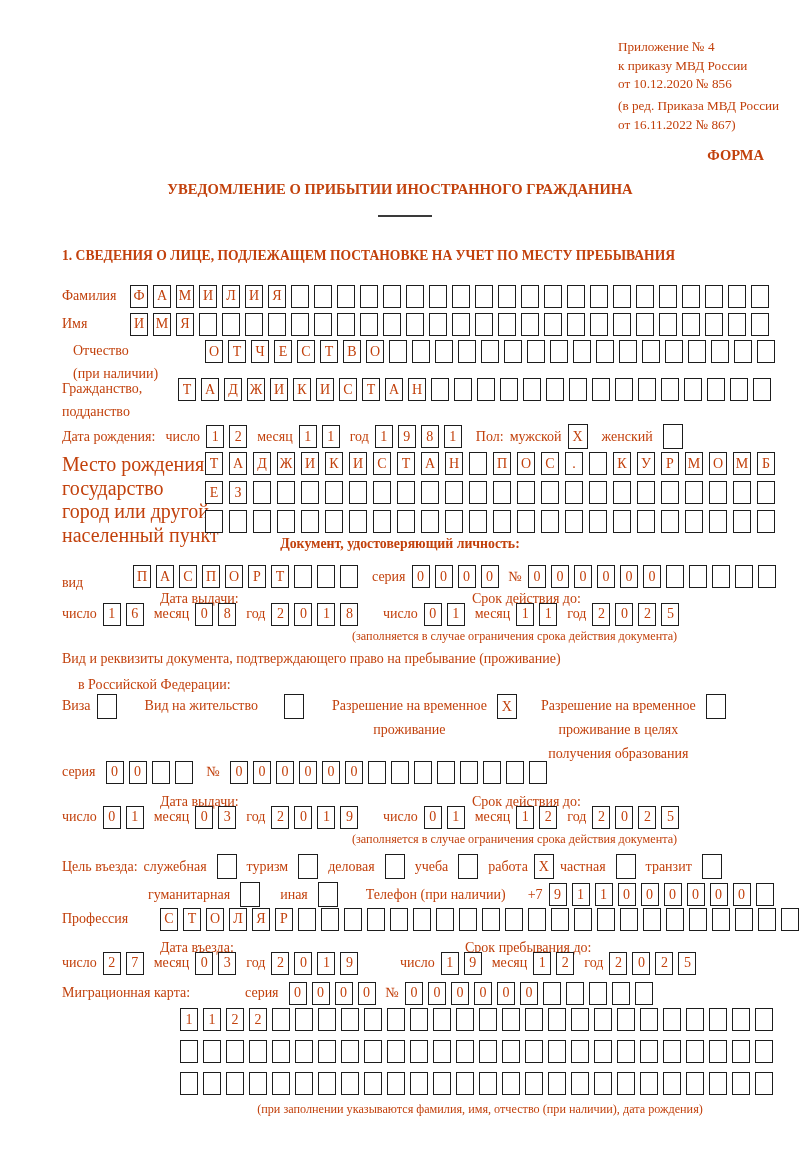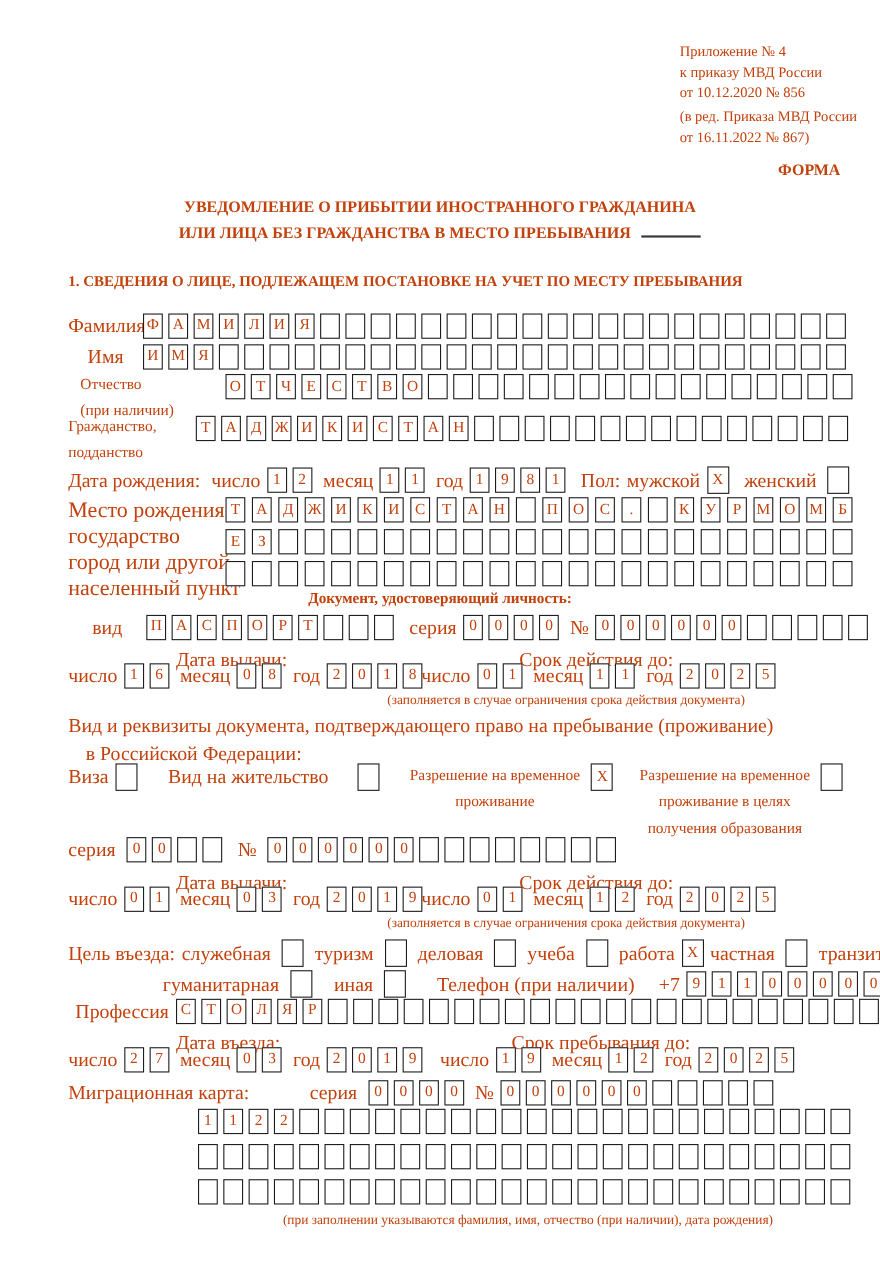--- a/index.html
+++ b/index.html
@@ -3,21 +3,21 @@
 <meta charset="utf-8">
 <style>
   html,body{margin:0;padding:0;background:#e8e8e8;}
   .page{
     position:relative;width:800px;height:1163px;margin:0 auto;background:#ffffff;
     font-family:"Liberation Serif", serif;color:#c2410c;overflow:hidden;
   }
   .abs{position:absolute;}
   .row{position:absolute;display:flex;align-items:center;white-space:nowrap;}
   .rowtop{position:absolute;display:flex;align-items:flex-start;white-space:nowrap;}
-  .lbl{font-size:18px;line-height:24px;text-align:center;}
+  .lbl{font-size:14px;line-height:24px;}
   .b{font-weight:bold;}
   .sm{font-size:12.2px;}
   .cells{display:flex;gap:5px;}
   .cell{
     box-sizing:border-box;flex:0 0 auto;width:18px;height:23px;
     border:1.6px solid #1d1d1d;display:flex;align-items:center;justify-content:center;
     font-size:14px;line-height:1;background:#fff;
   }
   .cb .cell{width:20px;height:25px;}
   .ml6{margin-left:6px;} .ml10{margin-left:10px;} .ml14{margin-left:14px;} .ml20{margin-left:20px;} .ml28{margin-left:28px;}
@@ -37,21 +37,21 @@
     <div>к приказу МВД России</div>
     <div>от 10.12.2020 № 856</div>
   </div>
   <div class="abs hdr" style="left:618px;top:97px;">
     <div class="sm">(в ред. Приказа МВД России</div>
     <div class="sm">от 16.11.2022 № 867)</div>
   </div>
   <div class="abs b" style="right:36px;top:147px;font-size:14.5px;">ФОРМА</div>
 
   <div class="abs ctr b" style="top:181px;font-size:14.6px;">УВЕДОМЛЕНИЕ О ПРИБЫТИИ ИНОСТРАННОГО ГРАЖДАНИНА</div>
-  <div class="abs ctr b" style="top:204px;font-size:14.6px;"><span>ИЛИ ЛИЦА БЕЗ ГРАЖДАНСТВА В МЕСТО ПРЕБЫВАНИЯ</span><span class="uline"></span></div>
+  <div class="abs ctr b" style="top:204px;font-size:14.6px;"><span class="uline"></span></div>
 
   <div class="abs b" style="left:62px;top:248px;font-size:13.6px;">1. СВЕДЕНИЯ О ЛИЦЕ, ПОДЛЕЖАЩЕМ ПОСТАНОВКЕ НА УЧЕТ ПО МЕСТУ ПРЕБЫВАНИЯ</div>
 
   <div class="row" style="left:62px;top:284px;">
     <span class="lbl" style="width:68px;">Фамилия</span>
     <span class="cells">
         <span class="cell">Ф</span>
         <span class="cell">А</span>
         <span class="cell">М</span>
         <span class="cell">И</span>
@@ -292,21 +292,21 @@
       <span class="cell"></span>
       <span class="cell"></span>
       <span class="cell"></span>
       <span class="cell"></span>
       <span class="cell"></span>
     </div>
 
   <div class="abs ctr b" style="top:536px;font-size:13.8px;">Документ, удостоверяющий личность:</div>
 
   <div class="row" style="left:62px;top:558px;">
-    <span class="lbl" style="width:71px;">вид</span>
+    <span class="lbl" style="width:71px;margin-top:13px;">вид</span>
     <span class="cells">
         <span class="cell">П</span>
         <span class="cell">А</span>
         <span class="cell">С</span>
         <span class="cell">П</span>
         <span class="cell">О</span>
         <span class="cell">Р</span>
         <span class="cell">Т</span>
         <span class="cell"></span>
         <span class="cell"></span>

